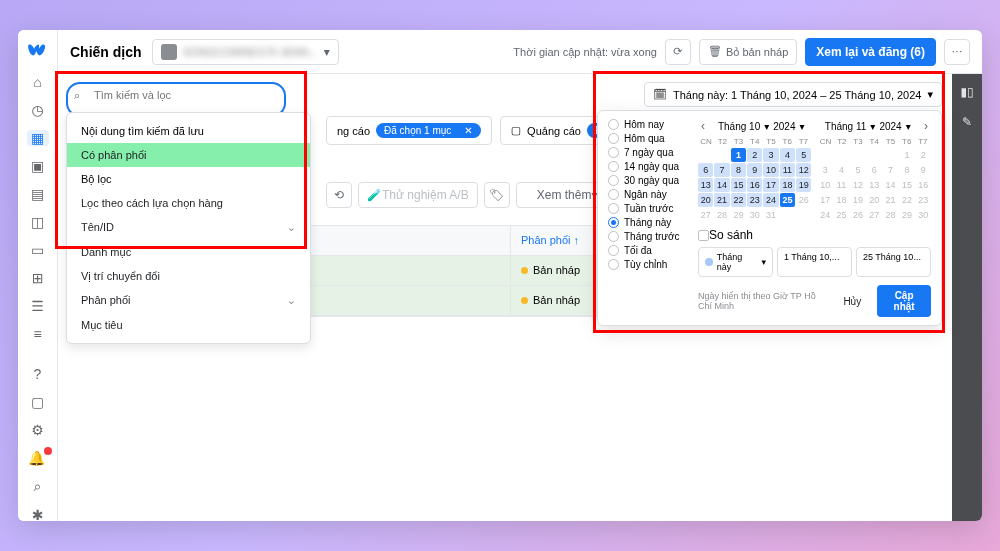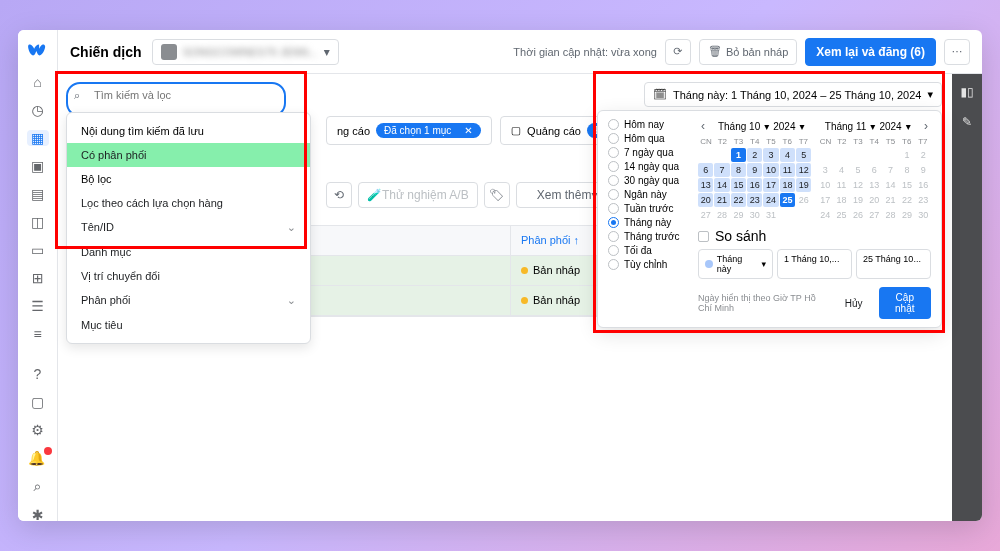--- a/index.html
+++ b/index.html
@@ -181,31 +181,31 @@
 .month-select { flex: 1; display: flex; gap: 4px; align-items: center; justify-content: center; font-size: 10px; }
 .nav-arrow { color: #606770; padding: 0 3px; }
 .cal-grids { display: flex; gap: 6px; }
 .cal-grid { flex: 1; }
 .dow { display: grid; grid-template-columns: repeat(7, 1fr); font-size: 8px; color: #8a8d91; text-align: center; margin: 4px 0 2px; }
 .days { display: grid; grid-template-columns: repeat(7, 1fr); gap: 1px; font-size: 9px; text-align: center; }
 .day { padding: 2px 0; border-radius: 2px; color: #1c1e21; }
 .day.muted { color: #bcc0c4; }
 .day.range { background: #cfe0fb; }
 .day.range-cap { background: #1877f2; color: #fff; font-weight: 600; }
-.compare-row { display: flex; align-items: center; gap: 6px; margin-top: 6px; font-size: 14px; }
+.compare-row { display: flex; align-items: center; gap: 0; margin-top: 6px; font-size: 12px; }
 .check-sq { width: 11px; height: 11px; border: 1px solid #bcc0c4; border-radius: 2px; }
 .period-row { display: flex; gap: 4px; margin-top: 5px; }
 .period-sel, .date-in {
   flex: 1; border: 1px solid #dadde1; border-radius: 4px;
   padding: 4px 6px; font-size: 9px;
 }
 .footer-row { display: flex; align-items: center; margin-top: 8px; font-size: 9px; color: #8a8d91; gap: 6px; }
 .footer-row .spacer { flex: 1; }
 .btn-sm { padding: 5px 10px; border-radius: 4px; font-size: 10px; }
-.btn-update { background: #1877f2; color: #fff; border: none; font-weight: 400; }
+.btn-update { background: #1877f2; color: #fff; border: none; font-weight: 700; }
 .btn-cancel { background: #fff; color: #1c1e21; border: none; }
 </style>
 </head>
 <body>
 
 <div class="app-frame">
   <div class="icon-rail">
     <div class="rail-item meta">
       <svg viewBox="0 0 36 36" fill="#1877f2">
           <path d="M20 4c-4 0-7 3-9 8-2-5-5-8-8-8-2 0-3 1-3 4 0 5 4 16 9 16 3 0 4-3 6-8 2 5 3 8 6 8 5 0 10-11 10-16 0-3-2-4-4-4-2 0-4 2-7 8 0 0 0 0 0 0z" transform="scale(0.9) translate(2,4)"></path>

